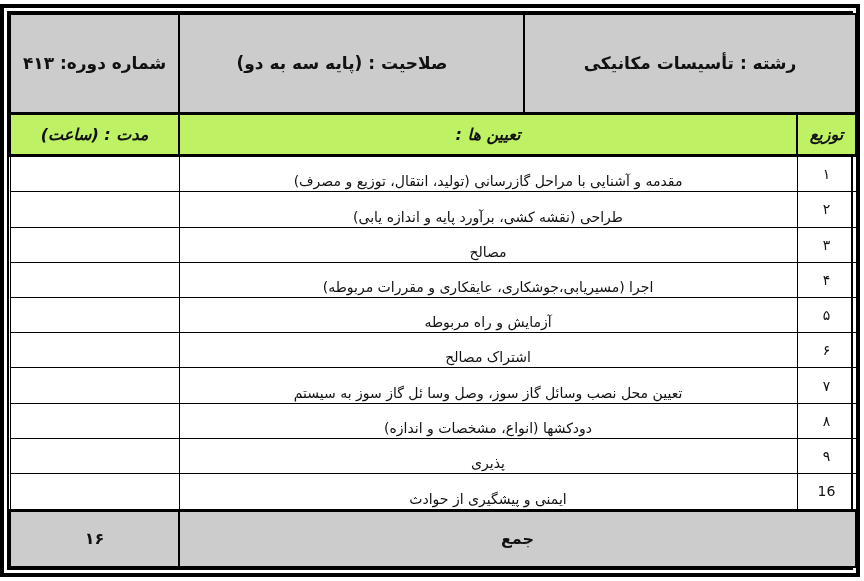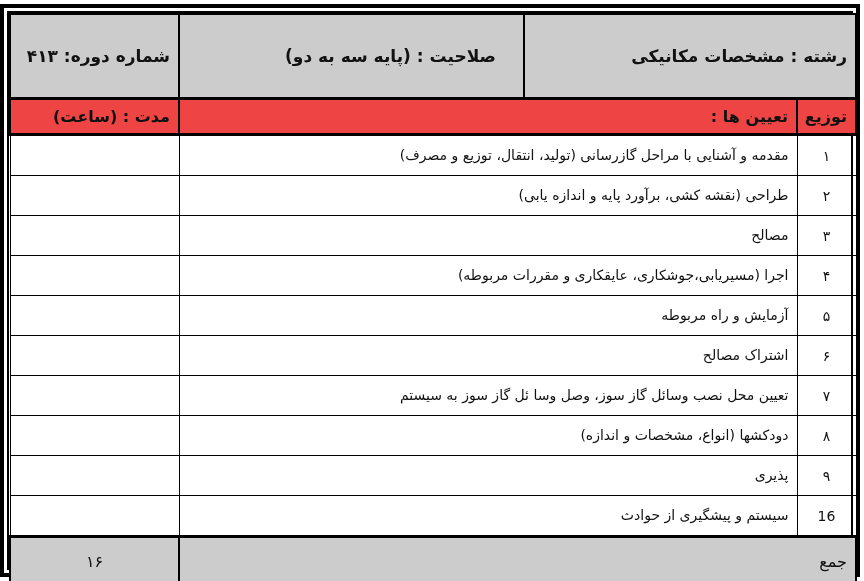--- a/index.html
+++ b/index.html
@@ -6,44 +6,44 @@
   body { width: 864px; height: 581px; position: relative; overflow: hidden;
          font-family: "DejaVu Sans", sans-serif; }
   .frame { position: absolute; left: 0; top: 4px; width: 860px; height: 573px;
            border: 4px solid #000; box-sizing: border-box; background: #fff; }
   .inner { position: absolute; left: 3px; top: 3px; right: 3px; bottom: 3px;
            border: 2px solid #000; box-sizing: border-box; }
   table { border-collapse: collapse; width: 100%; height: 100%; direction: rtl; table-layout: fixed; }
   td { border: 1px solid #000; padding: 0 8px; color: #111; }
   .hdr td { background: #cccccc; height: 82px; border: 2px solid #000; border-bottom-width: 3px;
             font-weight: bold; font-size: 17px; }
-  .sub td { background: #ef4444; height: 33px; border: 2px solid #000; border-top-width: 3px; border-bottom-width: 3px;
-            font-weight: bold; font-size: 16px; }
-  .row td { height: 27px; font-size: 14px; vertical-align: bottom; padding-bottom: 12px; }
+  .sub td { background: #bef264; height: 33px; border: 2px solid #000; border-top-width: 3px; border-bottom-width: 3px;
+            font-weight: bold; font-size: 16px; font-style: italic; }
+  .row td { height: 27px; font-size: 14px; vertical-align: bottom; padding-bottom: 2px; }
   .row td.num { text-align: center; vertical-align: middle; padding-bottom: 0; }
   .total td { background: #cccccc; height: 46px; border: 2px solid #000; border-top-width: 3px;
-              font-weight: normal; font-size: 16px; }
-  .right { text-align: right; }
+              font-weight: bold; font-size: 16px; }
+  .right { text-align: center; }
   .center { text-align: center; }
 </style>
 </head>
 <body>
 
 <div class="frame">
   <div class="inner">
     <table>
       <colgroup>
         <col style="width:59px">
         <col style="width:273px">
         <col style="width:345px">
         <col style="width:169px">
       </colgroup>
       <tbody>
           <tr class="hdr">
-        <td class="right" colspan="2">رشته : مشخصات مکانیکی</td>
+        <td class="right" colspan="2">رشته : تأسیسات مکانیکی</td>
         <td class="right" style="padding-right:27px">صلاحیت : (پایه سه به دو)</td>
         <td class="right">شماره دوره: ۴۱۳</td>
       </tr>
       <tr class="sub">
         <td class="right">توزیع</td>
         <td class="right" colspan="2">تعیین ها :</td>
         <td class="right">مدت : (ساعت)</td>
       </tr>
 
       <tr class="row">
@@ -86,21 +86,21 @@
         <td class="right" colspan="2">دودکشها (انواع، مشخصات و اندازه)</td>
         <td></td>
       </tr>
       <tr class="row">
         <td class="num">۹</td>
         <td class="right" colspan="2">پذیری</td>
         <td></td>
       </tr>
       <tr class="row">
         <td class="num">16</td>
-        <td class="right" colspan="2">سیستم و پیشگیری از حوادث</td>
+        <td class="right" colspan="2">ایمنی و پیشگیری از حوادث</td>
         <td></td>
       </tr>
 
       <tr class="total">
         <td class="right" colspan="3">جمع</td>
         <td class="center">۱۶</td>
       </tr>
     </tbody>
       </table>
   </div>

